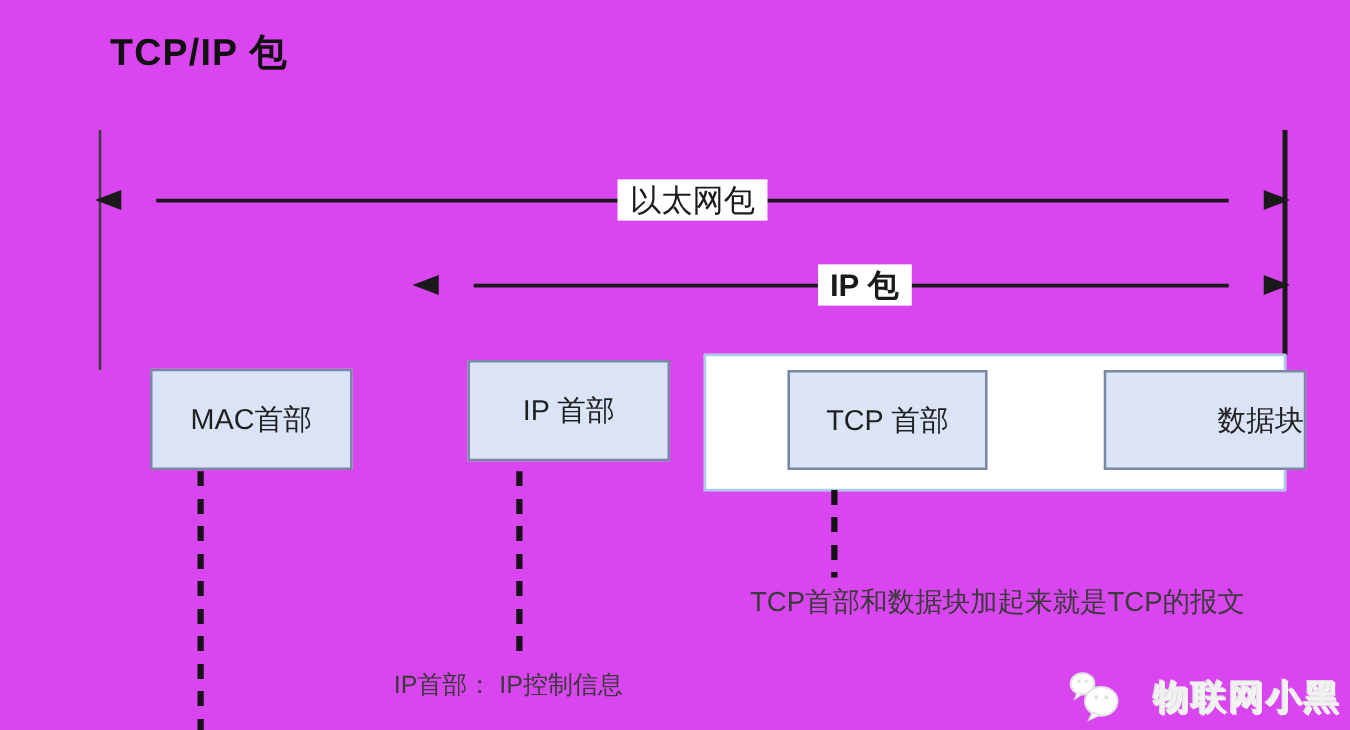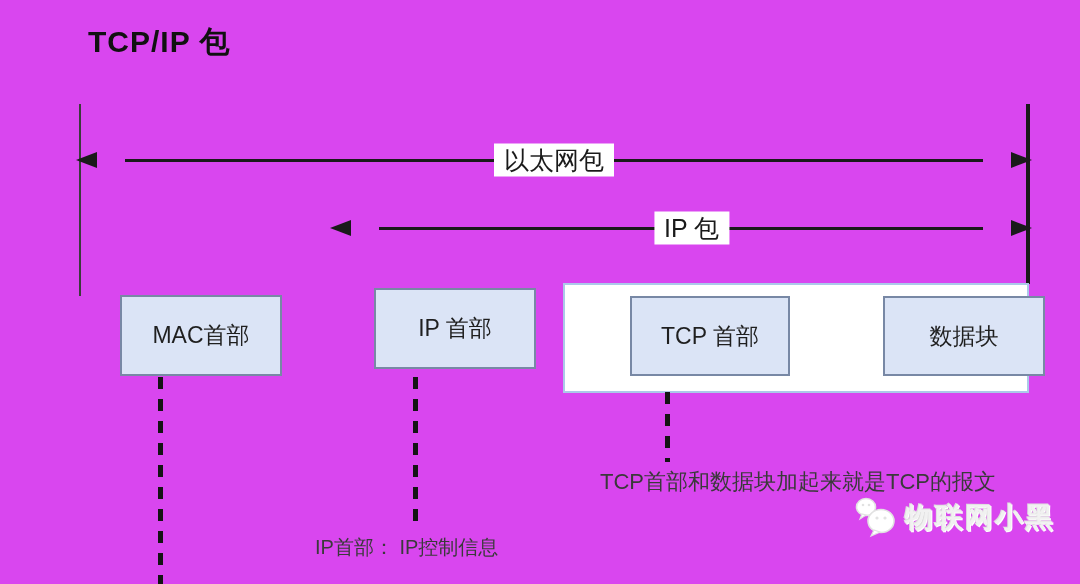--- a/index.html
+++ b/index.html
@@ -15,21 +15,21 @@
     font-size:30px; font-weight:bold; color:#111; letter-spacing:1px;
   }
   
   .vline { position:absolute; background:var(--line,#1a1a1a); }
   .vline.left  { left:79px;  top:104px; width:2px; height:192px; background:#3c3c3c; }
   .vline.right { left:1026px; top:104px; width:4px; height:180px; }
 
   
   .arrow { position:absolute; height:18px; display:flex; align-items:center;gap:28px; }
   .arrow.ethernet { left:76px;  top:151px; width:956px; }
-  .arrow.ip       { left:330px; top:219px; width:702px; }
+  .arrow.ip       { left:330px; top:219px; width:702px;font-weight:bold; }
   .head { width:0; height:0; border-top:8px solid transparent; border-bottom:8px solid transparent; }
   .head.l { border-right:21px solid var(--line,#1a1a1a); }
   .head.r { border-left:21px solid var(--line,#1a1a1a); }
   .shaft { flex:1; height:3px; background:var(--line,#1a1a1a); }
   .arrow-label {
     position:absolute; left:50%; top:50%; transform:translate(-50%,-50%);
     background:#fff; padding:0 10px; font-size:25px; color:#1a1a1a; white-space:nowrap;
   }
   .arrow.ip .arrow-label { left:51.5%; }
 
@@ -42,35 +42,35 @@
   
   .box {
     position:absolute; height:81px;
     background:var(--box-fill,#dbe4f6); border:2px solid var(--box-border,#7888a5);
     display:flex; align-items:center; justify-content:center;
     font-size:23px; color:#1f1f1f; white-space:nowrap;margin-left:40px;
   }
   .box.mac  { left:80px;  top:295px; width:162px; }
   .box.iph  { left:334px; top:288px; width:162px; }
   .box.tcph { left:590px; top:296px; width:160px; height:80px;text-align:center; }
-  .box.data { left:843px; top:296px; width:162px; height:80px; }
+  .box.data { left:843px; top:296px; width:162px; height:80px;justify-content:flex-end; }
 
   
   .dash { position:absolute; width:5px;
     background:repeating-linear-gradient(to bottom, #141414 0 12px, transparent 12px 22px); }
   .dash.mac { left:158px; top:377px; height:207px; }
   .dash.iph { left:413px; top:377px; height:148px; }
   .dash.tcp { left:665px; top:392px; height:70px; }
 
   .note { position:absolute; color:var(--note-text,#3a3a3a); white-space:nowrap; }
   .note.tcp { left:600px; top:467px; font-size:22px; }
   .note.iph { left:315px; top:534px; font-size:20px; }
 
   
-  .watermark { position:absolute; left:854px; top:496px; display:flex; align-items:center; gap:5px; }
+  .watermark { position:absolute; left:854px; top:536px; display:flex; align-items:center; gap:23px; }
   .watermark .wm-text {
     font-size:28px; font-weight:bold; letter-spacing:2px;
     color:var(--watermark-text,#f1f1f1);
     text-shadow:-1px -1px 0 #dedede, 1px 1px 0 #ffffff;
     white-space:nowrap;
   }
   .wm-icon { width:46px; height:44px; }
 </style>
 </head>
 <body>

